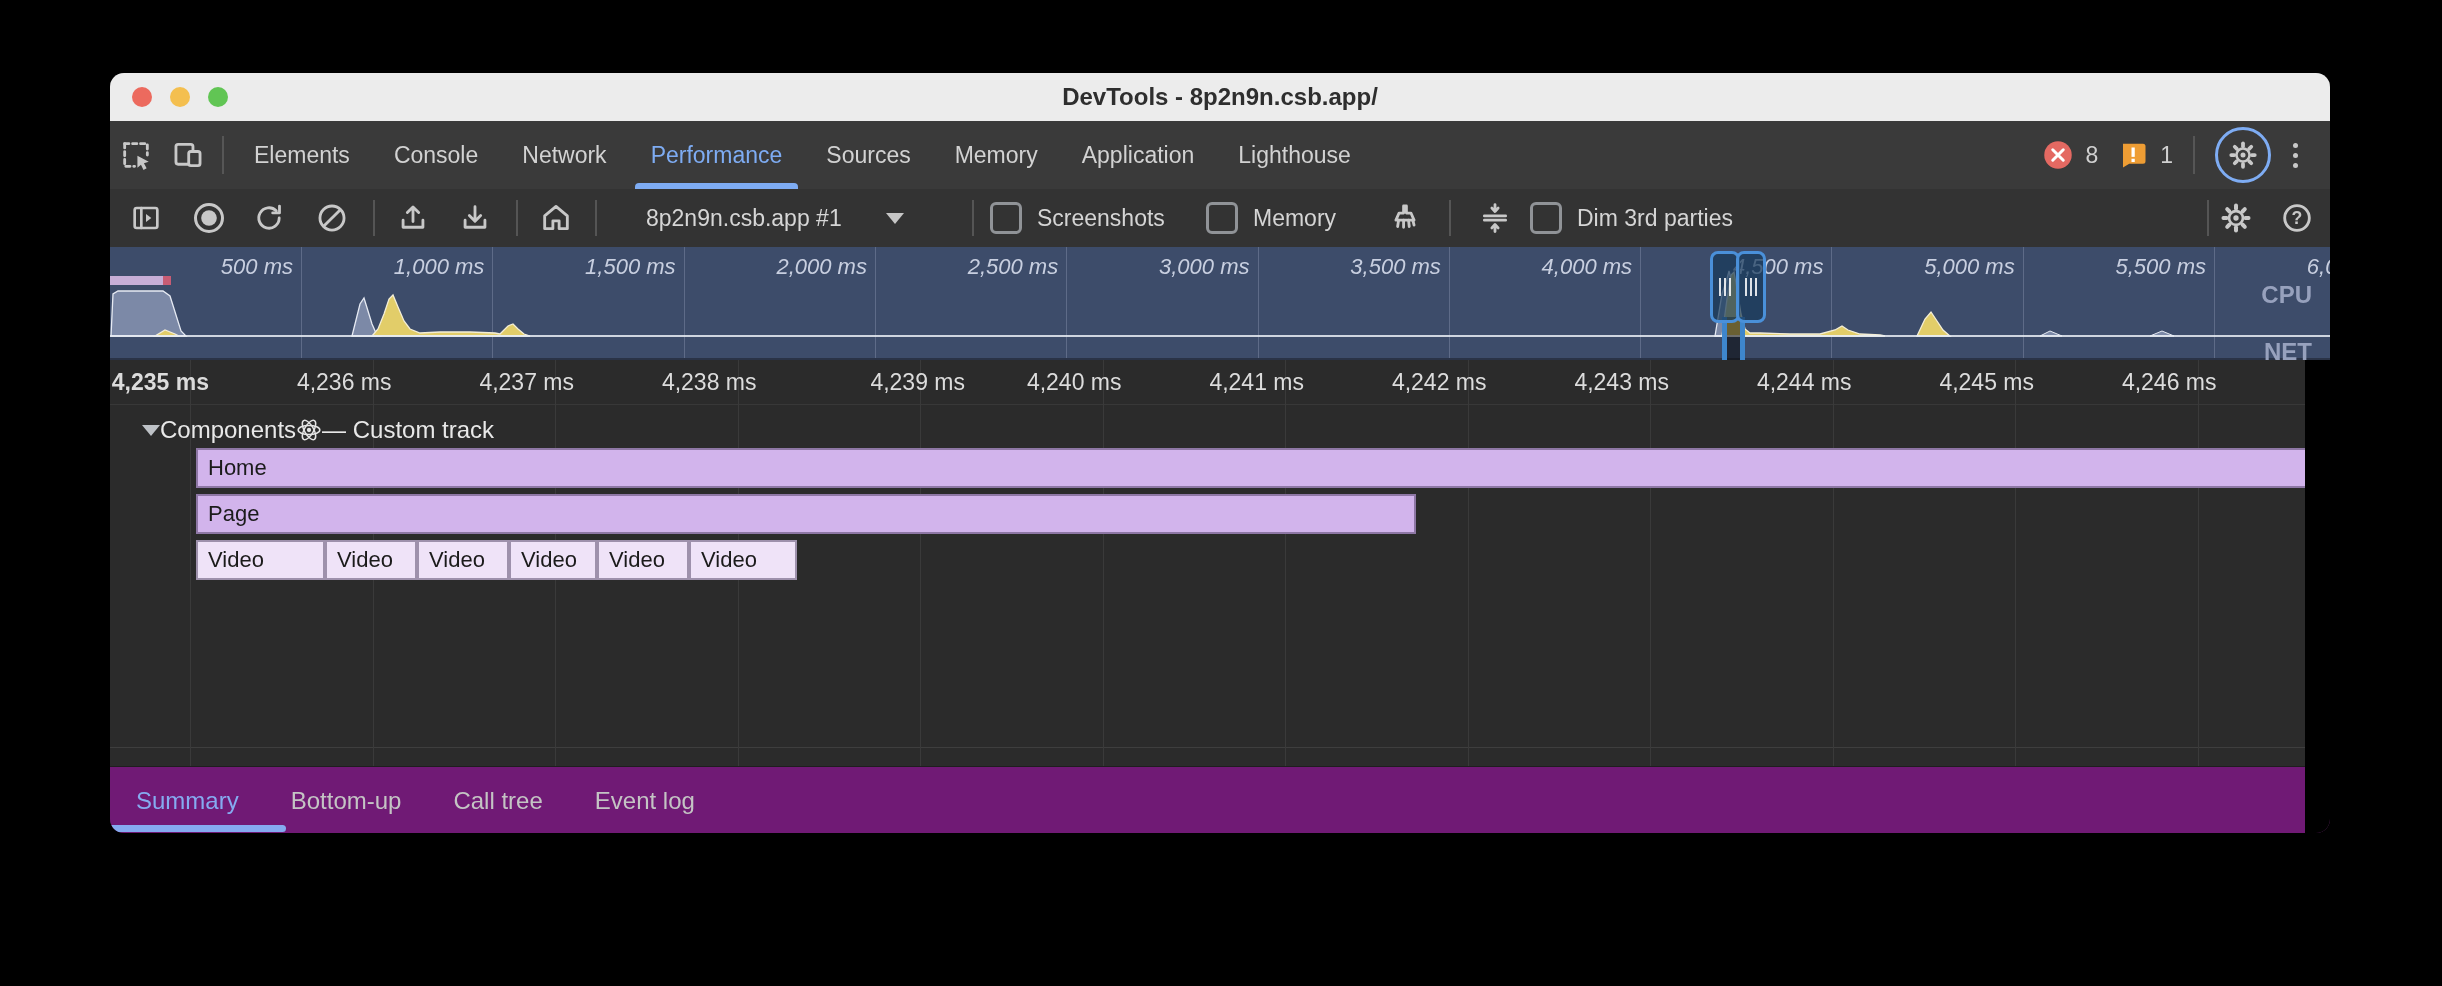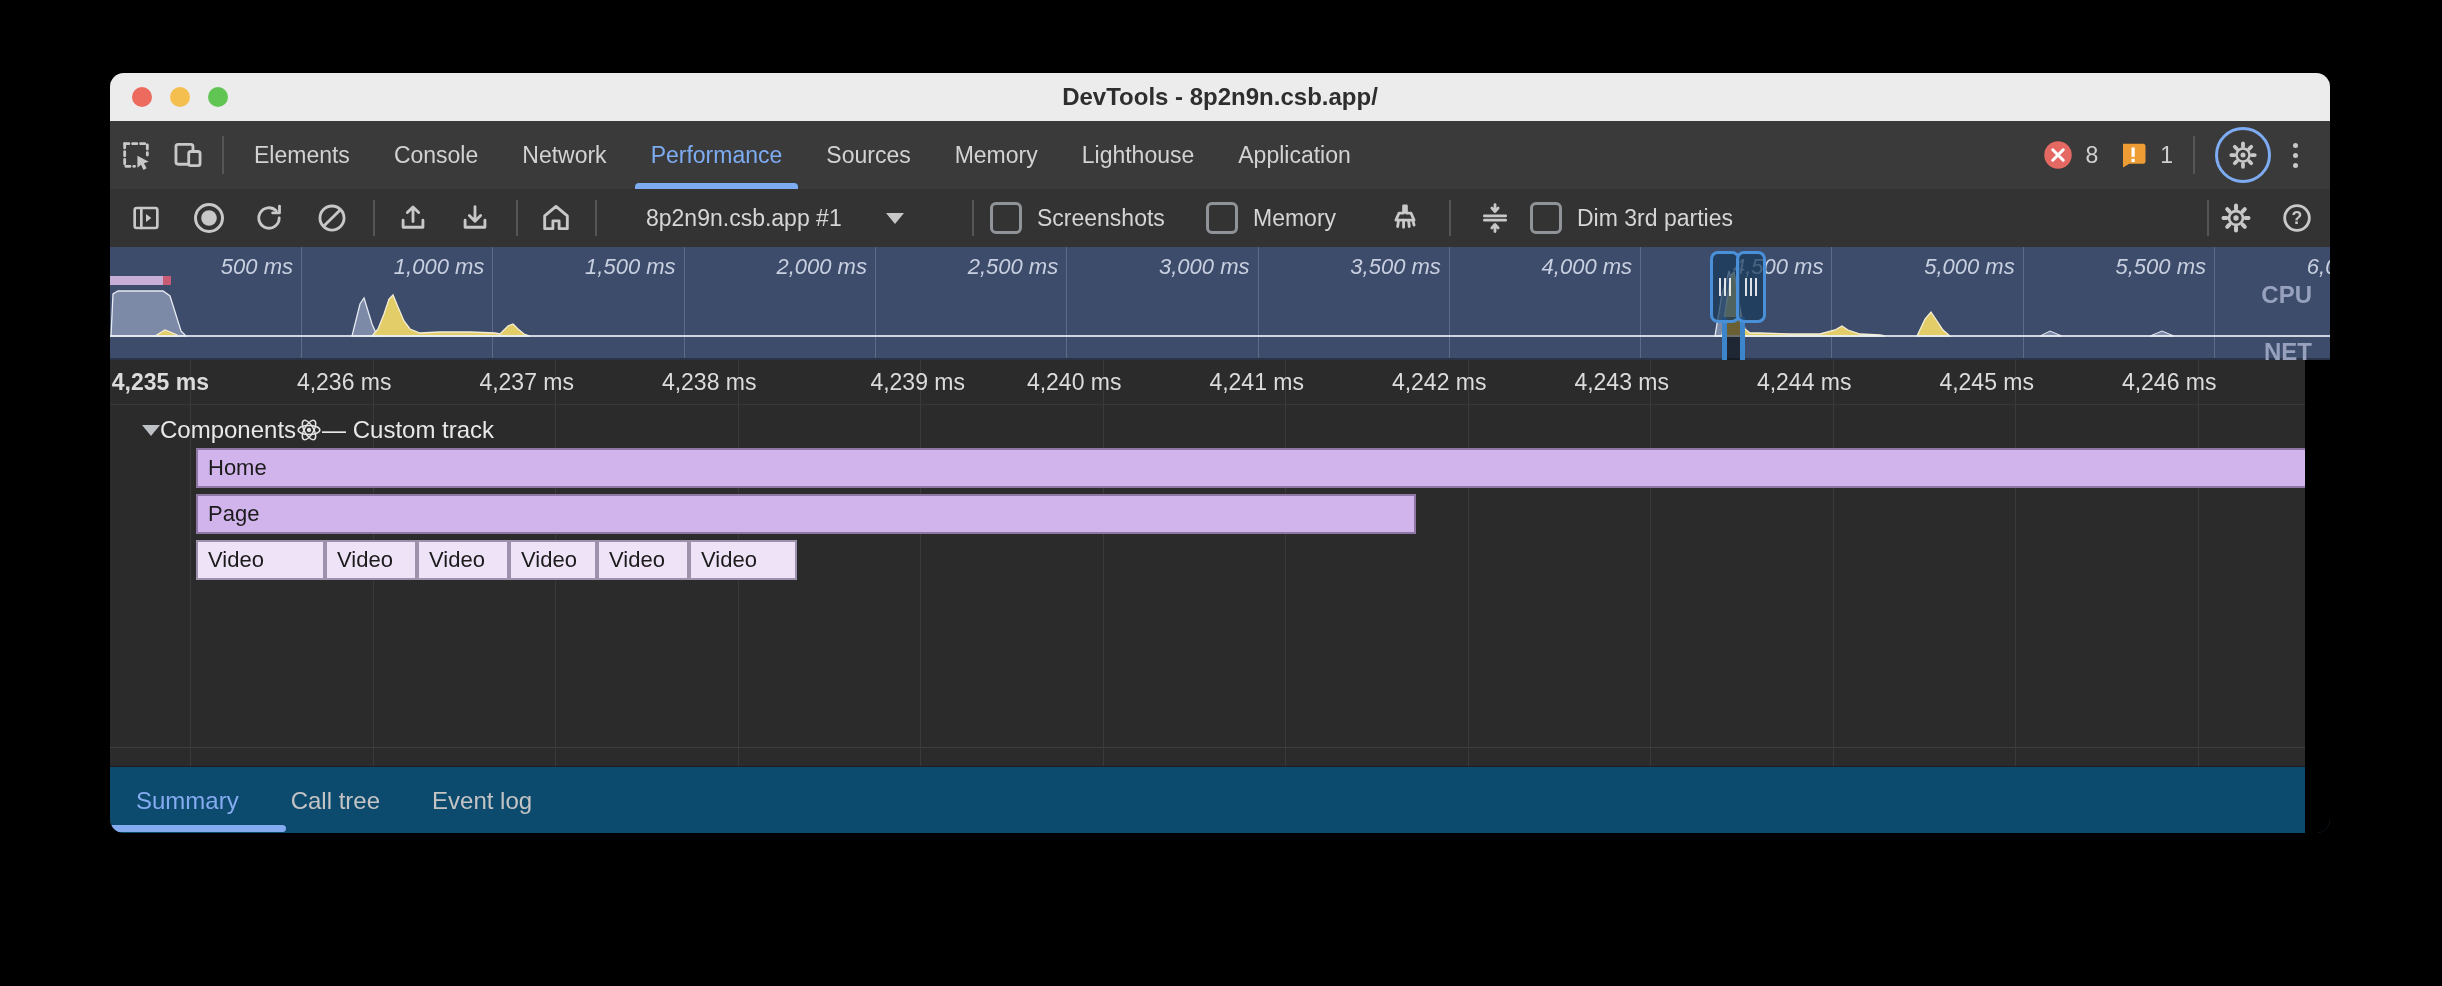--- a/index.html
+++ b/index.html
@@ -66,21 +66,21 @@
   .disclosure{width:0;height:0;border-left:9px solid transparent;border-right:9px solid transparent;
               border-top:11px solid #BDC1C6;}
   .hdr-text{font-size:24px;color:#E8E8E8;}
   .bar{position:absolute;height:40px;box-sizing:border-box;z-index:2;display:flex;align-items:center;}
   .bar span{font-size:22px;color:#1B1B1B;padding-left:10px;white-space:nowrap;overflow:hidden;}
   .bar.purple{background:#D2B4EC;border:2px solid rgba(60,45,80,.45);}
   .bar.lilac{background:#EFE3F8;border:2px solid rgba(60,45,80,.45);}
   #hline1{position:absolute;left:0;right:0;top:387px;height:1px;background:#3E3E3E;}
 
   
-  #bottombar{position:absolute;left:0;top:693px;width:100%;height:67px;background:#0c4a6e;
+  #bottombar{position:absolute;left:0;top:693px;width:100%;height:67px;background:#701a75;
              border-top:1px solid #1E1E1E;display:flex;align-items:stretch;}
   .btab{display:flex;align-items:center;padding:0 26px;font-size:24px;color:#C4C4C4;}
   .btab.active{color:#85ABF0;}
   #summary-underline{position:absolute;left:0;bottom:2px;width:176px;height:7px;background:#85ABF0;
                      border-radius:0 5px 5px 0;}
 
   #gutter{position:absolute;left:2195px;top:287px;width:25px;height:473px;background:#000;z-index:50;}
 
   svg.ic{stroke:#C8C8C8;fill:none;stroke-width:2;stroke-linecap:round;stroke-linejoin:round;}
 </style>
@@ -112,22 +112,22 @@
         </svg>
       </div>
       <div class="vsep"></div>
       <div id="main-tabs">
           <div class="tab">Elements</div>
           <div class="tab">Console</div>
           <div class="tab">Network</div>
           <div class="tab active">Performance</div>
           <div class="tab">Sources</div>
           <div class="tab">Memory</div>
+          <div class="tab">Application</div>
           <div class="tab">Lighthouse</div>
-          <div class="tab">Application</div>
         </div>
       <div id="tab-right">
         <svg width="30" height="30" viewBox="0 0 24 24">
           <circle cx="12" cy="12" r="11" fill="#E46962"></circle>
           <path d="M7.8,7.8 L16.2,16.2 M16.2,7.8 L7.8,16.2" stroke="#FFF" stroke-width="2.4" stroke-linecap="round"></path>
         </svg>
         <span class="badge-count">8</span>
         <svg width="30" height="30" viewBox="0 0 24 24" style="margin-left:8px;">
           <path d="M4,3 H20 a2,2 0 0 1 2,2 V17 a2,2 0 0 1 -2,2 H9 L4,22 Z" fill="#EE9D34"></path>
           <rect x="10.8" y="6" width="2.6" height="7.5" fill="#FFF"></rect>
@@ -395,20 +395,21 @@
         <div class="vgrid" style="left: 1905px;"></div>
         <div class="ruler-label" style="right: 296px;">4,245 ms</div>
         <div class="vgrid" style="left: 2087.5px;"></div>
         <div class="ruler-label" style="right: 113.5px;">4,246 ms</div>
         <div class="ruler-label" style="right: -69px;">4,247 ms</div>
       </div>
 
     <div id="bottombar">
       <div id="bottom-tabs" style="display:flex;align-items:stretch;">
           <div class="btab active">Summary</div>
+          <div class="btab">Bottom-up</div>
           <div class="btab">Call tree</div>
           <div class="btab">Event log</div>
         </div>
       <div id="summary-underline"></div>
     </div>
 
     <div id="gutter"></div>
   </div>
 </div>
 

